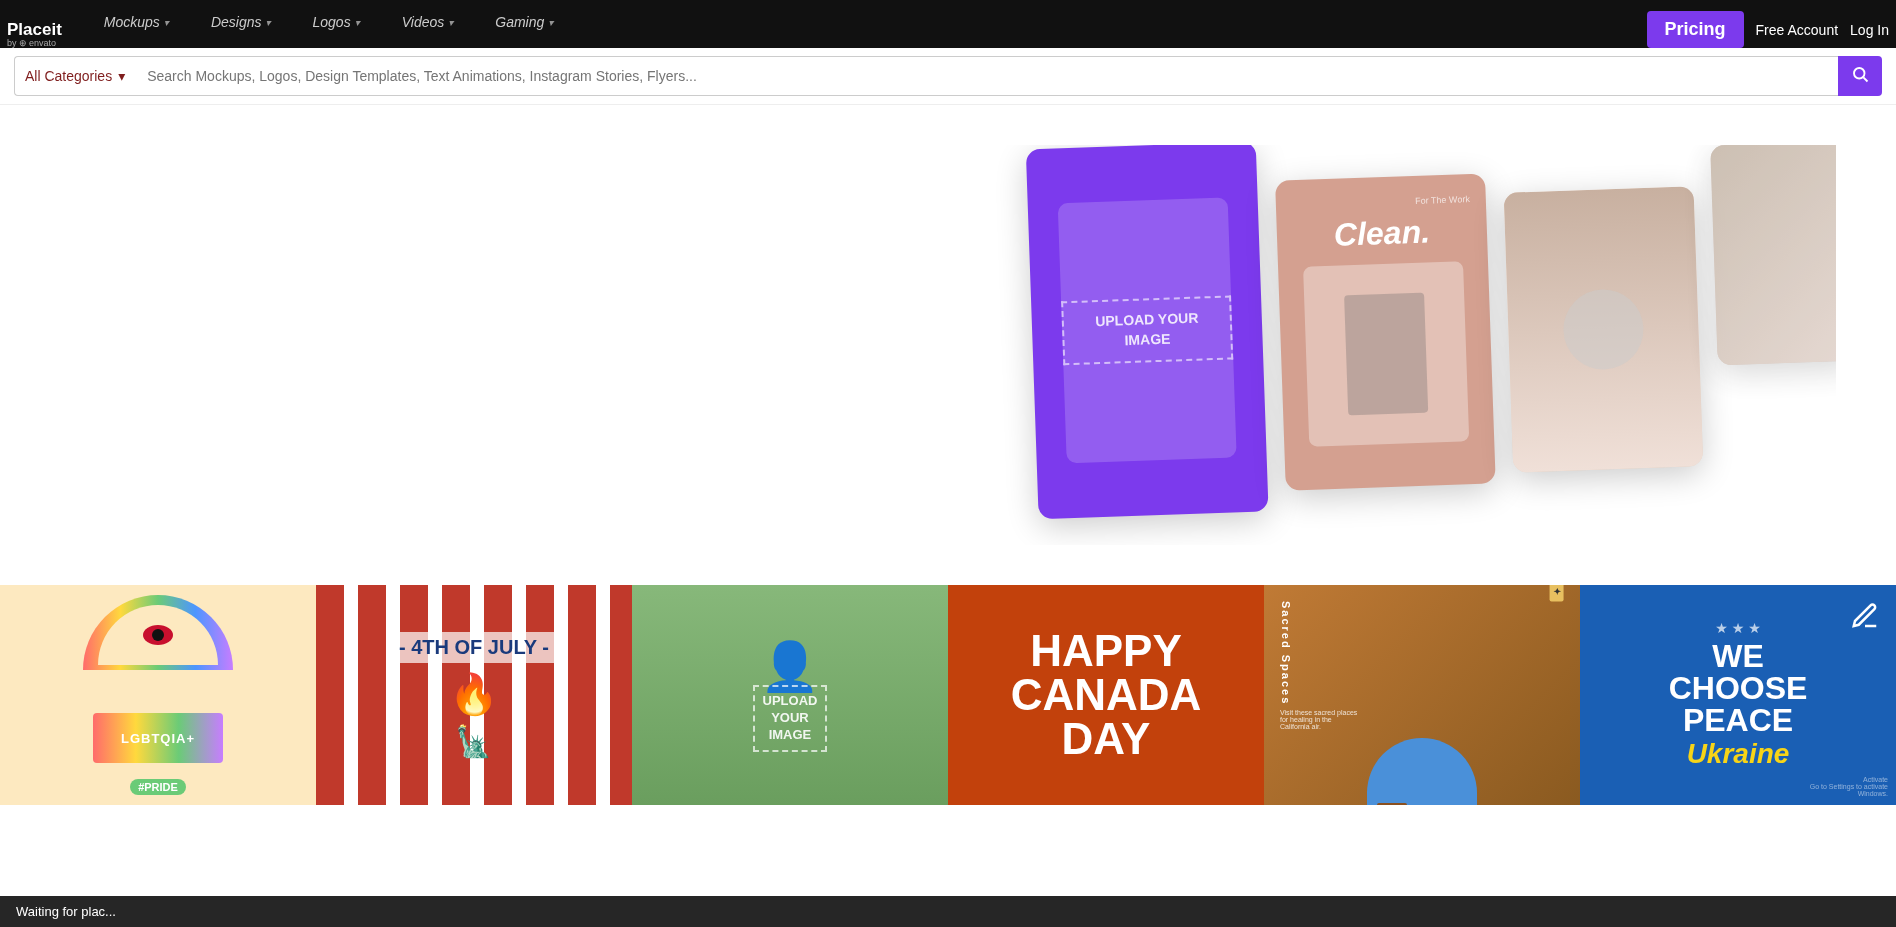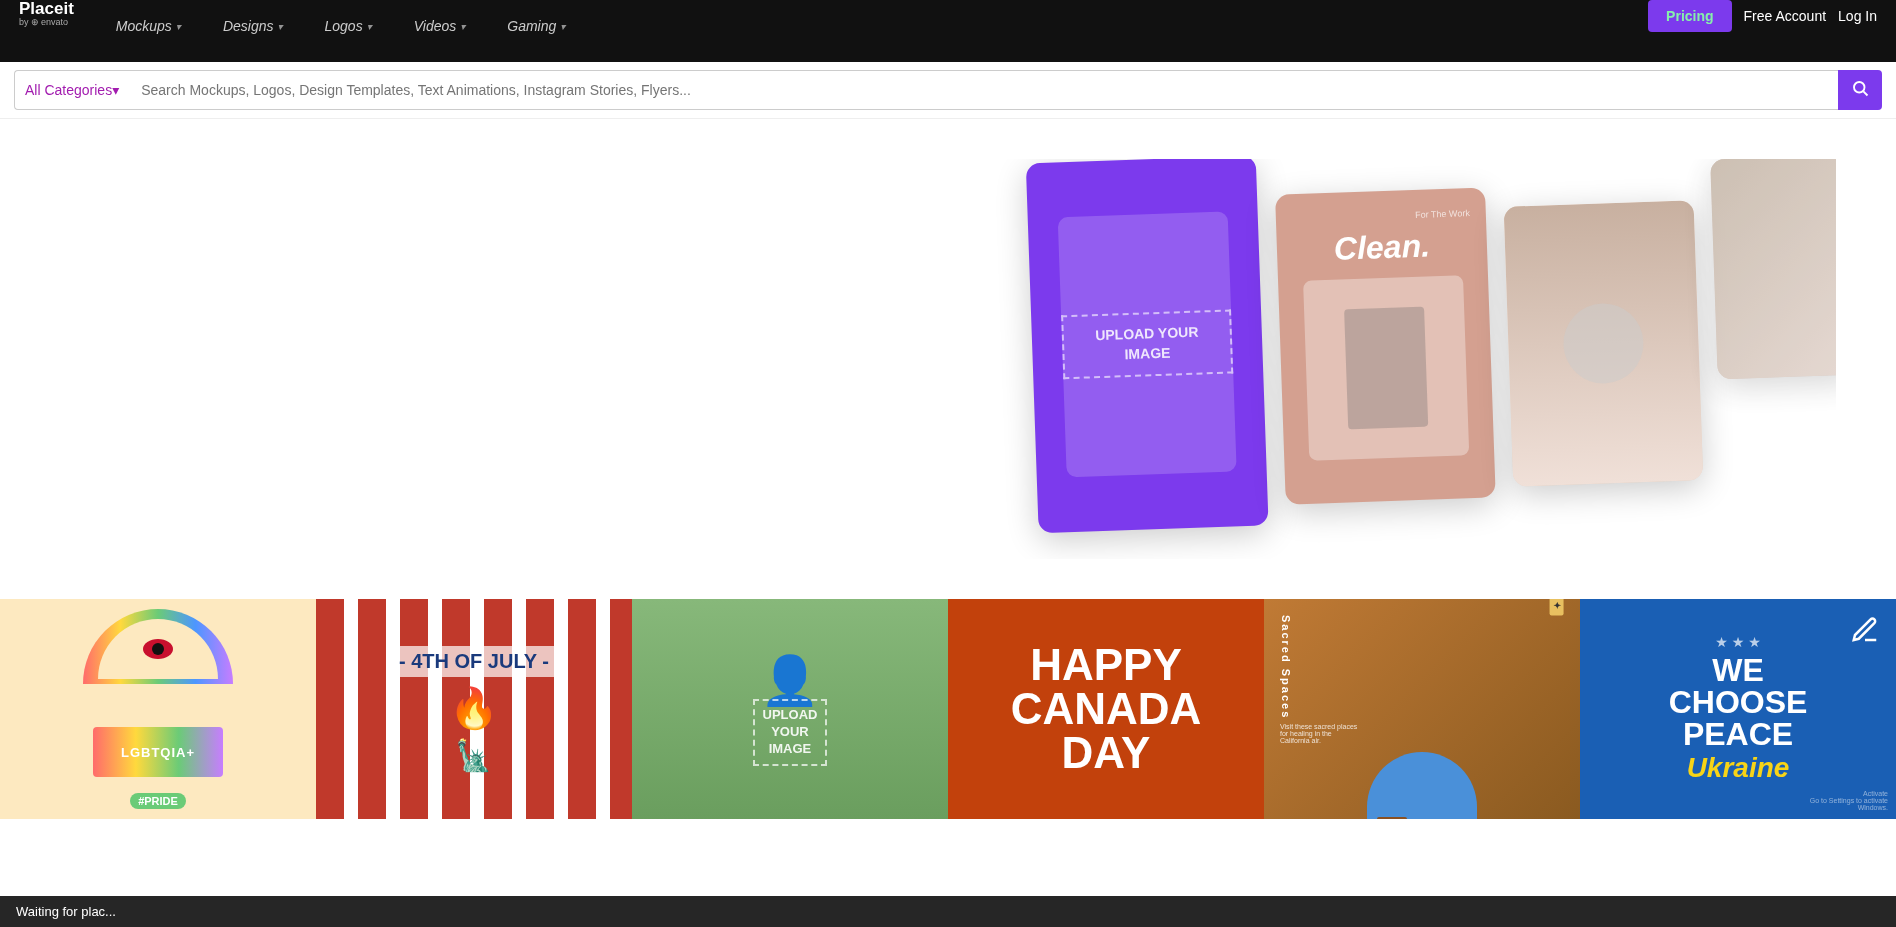--- a/index.html
+++ b/index.html
@@ -2,23 +2,23 @@
 <html><head>
   <meta charset="utf-8">
   <style>
     * { margin: 0; padding: 0; box-sizing: border-box; }
     body { font-family: Arial, sans-serif; background: #fff; overflow-x: hidden; }
 
     
     .navbar {
       background: #111;
       display: flex;
-      align-items: flex-start;
-      padding: 0 19px;
-      height: 62px;
+      align-items: flex-end;
+      padding: 0 7px;
+      height: 48px;
       gap: 0;
     }
     .logo-area {
       display: flex;
       align-items: center;
       margin-right: 28px;
       text-decoration: none;
     }
     .logo-text {
       color: #fff;
@@ -57,25 +57,25 @@
       font-size: 10px;
       opacity: 0.7;
     }
     .nav-right {
       display: flex;
       align-items: center;
       gap: 12px;
     }
     .btn-pricing {
       background: #7c3aed;
-      color: #86efac;
+      color: #ffffff;
       border: none;
       border-radius: 4px;
       padding: 8px 18px;
-      font-size: 14px;
+      font-size: 18px;
       font-weight: 600;
       cursor: pointer;
     }
     .btn-free-account {
       color: #fff;
       background: transparent;
       border: none;
       font-size: 14px;
       cursor: pointer;
     }
@@ -95,27 +95,27 @@
       display: flex;
       align-items: center;
       gap: 0;
     }
     .search-category-select {
       border: 1px solid #ccc;
       border-right: none;
       border-radius: 4px 0 0 4px;
       padding: 8px 10px;
       font-size: 14px;
-      color: #a21caf;
+      color: #7f1d1d;
       background: #fff;
       cursor: pointer;
       height: 40px;
       display: flex;
       align-items: center;
-      gap: 0;
+      gap: 6px;
       white-space: nowrap;
     }
     .search-input-field {
       flex: 1;
       border: 1px solid #ccc;
       border-left: none;
       border-right: none;
       padding: 8px 12px;
       font-size: 14px;
       color: #999;

